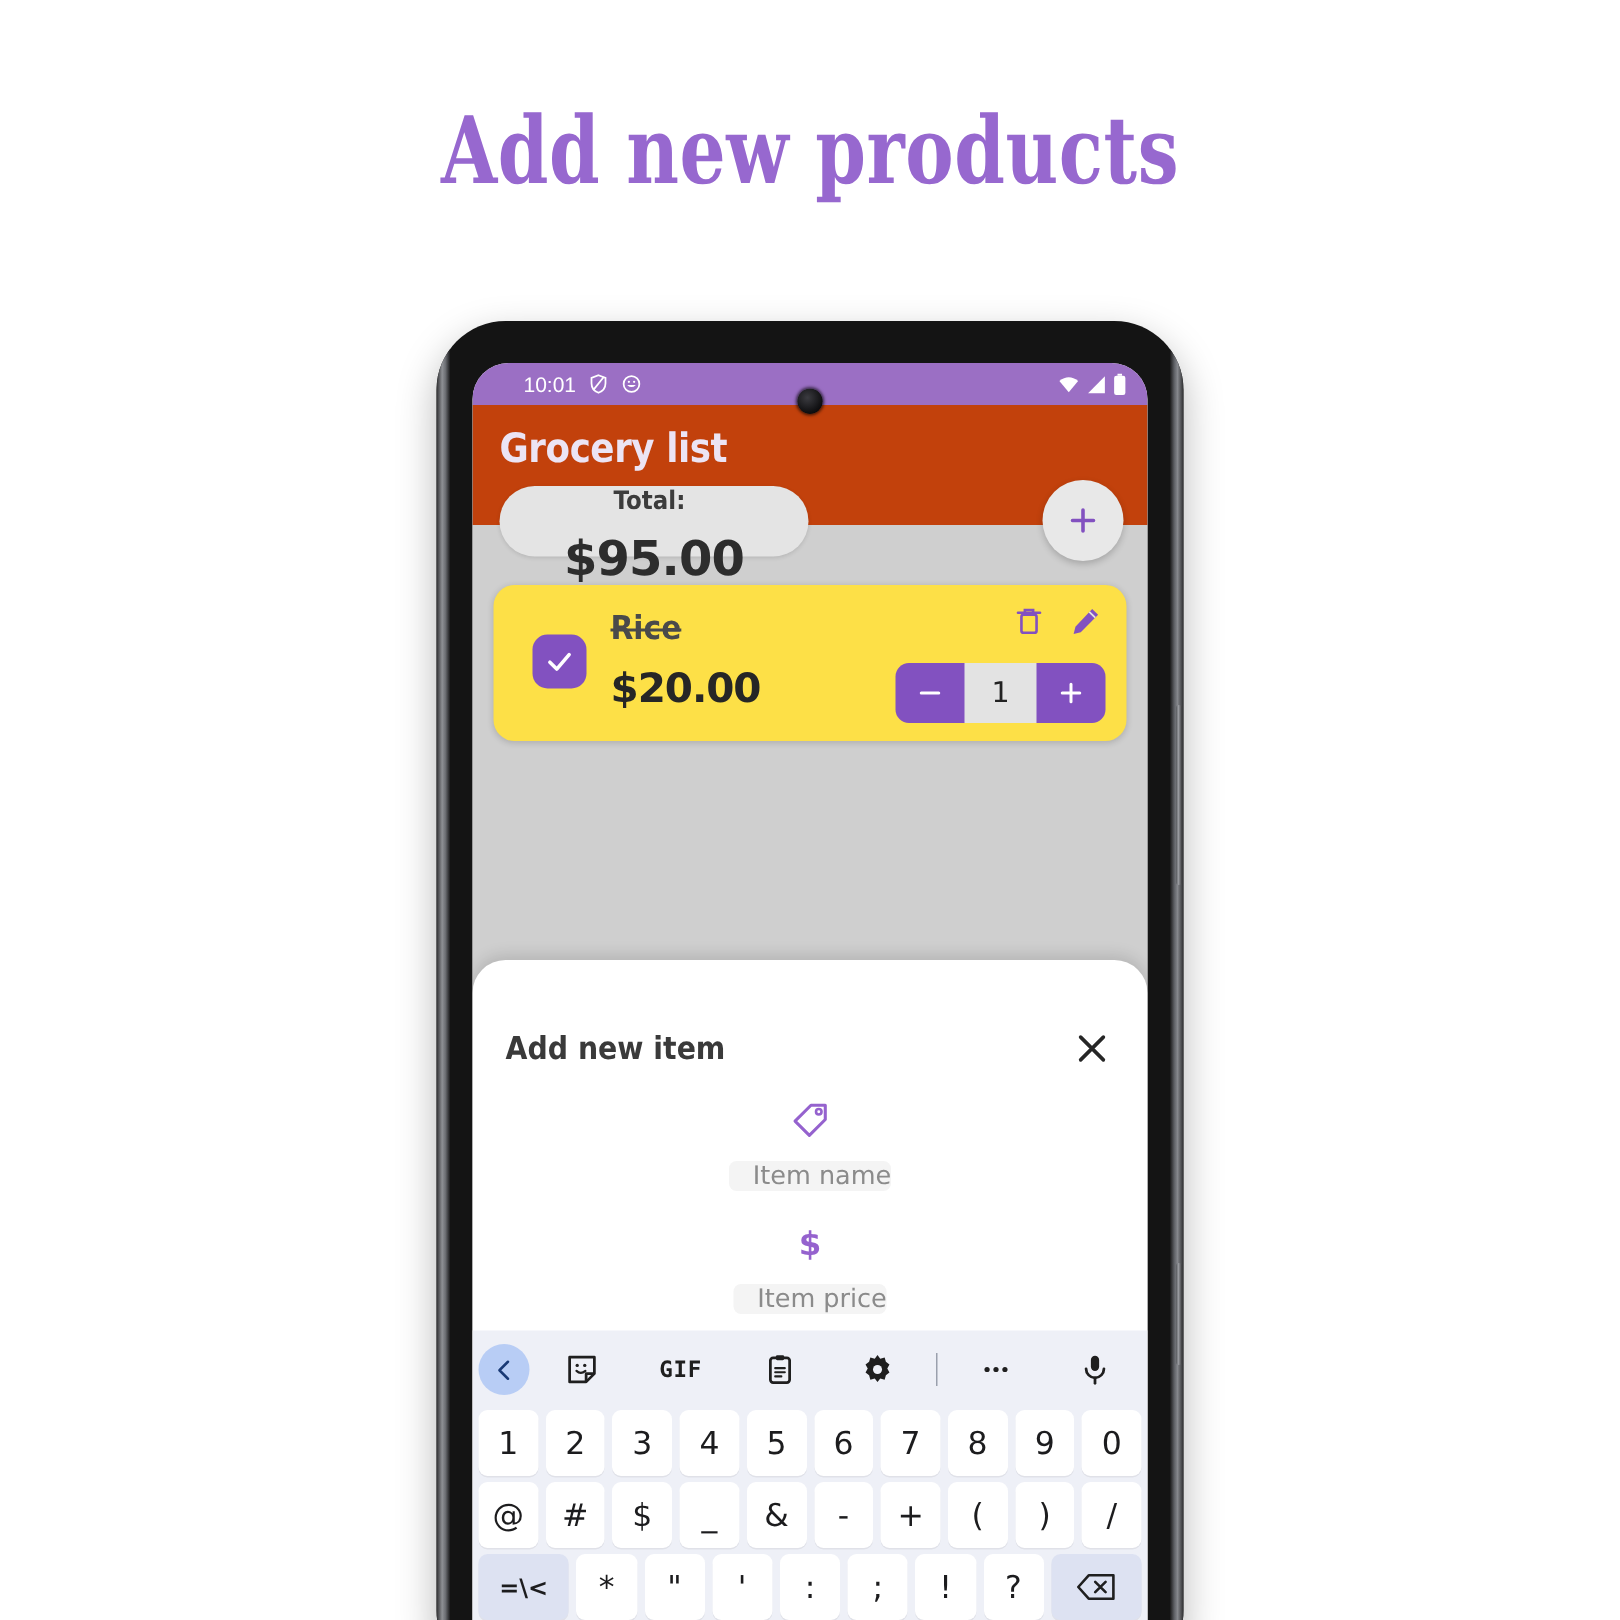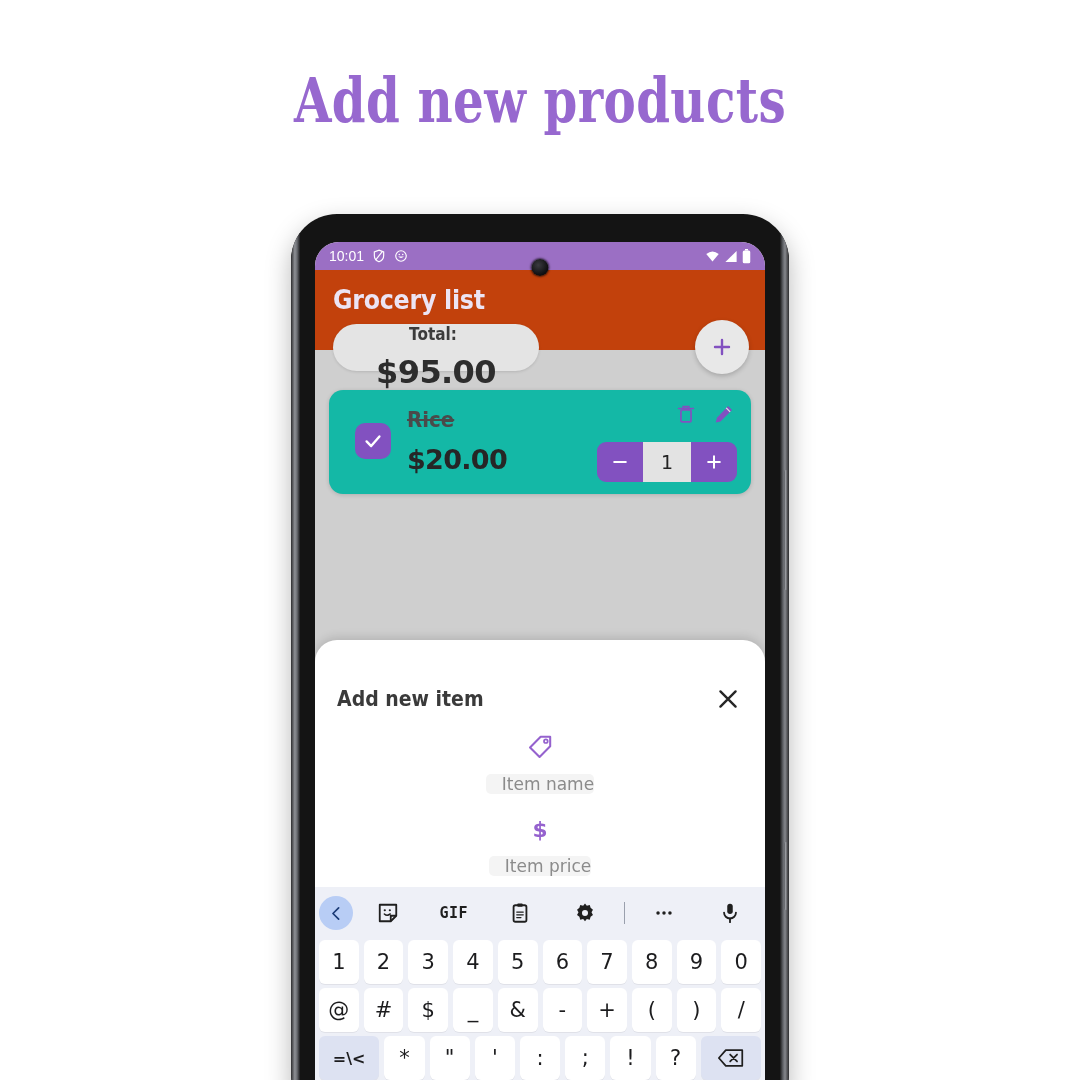--- a/index.html
+++ b/index.html
@@ -97,21 +97,21 @@
     height: 28px;
     background: #9b6fc4;
     display: flex;
     align-items: center;
     padding: 0 14px;
     color: #ffffff;
     font-size: 14px;
     font-weight: 500;
     box-sizing: border-box;
   }
-  .status-left { display: flex; align-items: center; gap: 8px; }
+  .status-left { display: flex; align-items: center; gap: 8px; margin-left: 20px; }
   .status-right { margin-left: auto; display: flex; align-items: center; gap: 4px; }
   .sb-icon { display: inline-flex; align-items: center; }
 
   
   .app-bar {
     height: 80px;
     background: #c2410c;
     position: relative;
   }
   .app-title {
@@ -180,21 +180,21 @@
     box-shadow: 0 2px 5px rgba(0,0,0,0.2);
   }
 
   
   .item-card {
     position: absolute;
     left: 14px;
     top: 40px;
     width: 422px;
     height: 104px;
-    background: #14b8a6;
+    background: #fde047;
     border-radius: 14px;
     box-shadow: 0 1px 4px rgba(0,0,0,0.16);
   }
   .checkbox {
     position: absolute;
     left: 26px;
     top: 33px;
     width: 36px;
     height: 36px;
     border-radius: 10px;

